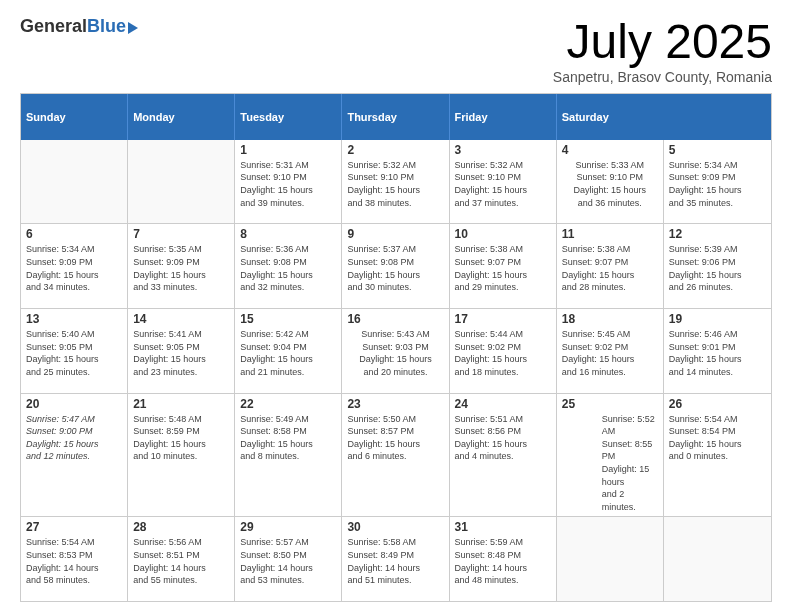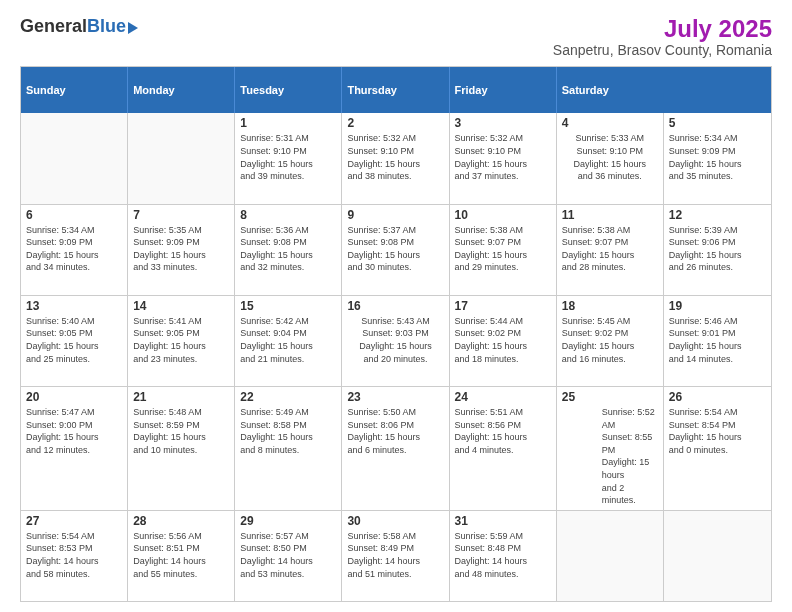--- a/index.html
+++ b/index.html
@@ -48,23 +48,23 @@
       border-left: 10px solid #2a6db5;
       border-top: 6px solid transparent;
       border-bottom: 6px solid transparent;
       margin-left: 2px;
       margin-top: 2px;
     }
     .title-block {
       text-align: right;
     }
     .title-month {
-      font-size: 24px;
-      font-weight: bold;
-      color: #a21caf;
+      font-size: 48px;
+      font-weight: normal;
+      color: #000000;
       line-height: 1.1;
     }
     .title-location {
       font-size: 14px;
       color: #555;
     }
     .calendar {
       flex: 1;
       display: flex;
       flex-direction: column;
@@ -283,21 +283,21 @@
             <div class="day-num">19</div>
             <div class="cell-text" style="white-space: pre-line;">Sunrise: 5:46 AM
 Sunset: 9:01 PM
 Daylight: 15 hours
 and 14 minutes.</div>
           </div>
         </div>
         <div class="cal-row">
           <div class="cal-cell">
             <div class="day-num">20</div>
-            <div class="cell-text" style="white-space: pre-line;">Sunrise: 5:47 AM
+            <div class="cell-text" style="white-space: pre-line; font-style: italic;">Sunrise: 5:47 AM
 Sunset: 9:00 PM
 Daylight: 15 hours
 and 12 minutes.</div>
           </div>
           <div class="cal-cell">
             <div class="day-num">21</div>
             <div class="cell-text" style="white-space: pre-line;">Sunrise: 5:48 AM
 Sunset: 8:59 PM
 Daylight: 15 hours
 and 10 minutes.</div>
@@ -305,21 +305,21 @@
           <div class="cal-cell">
             <div class="day-num">22</div>
             <div class="cell-text" style="white-space: pre-line;">Sunrise: 5:49 AM
 Sunset: 8:58 PM
 Daylight: 15 hours
 and 8 minutes.</div>
           </div>
           <div class="cal-cell">
             <div class="day-num">23</div>
             <div class="cell-text" style="white-space: pre-line;">Sunrise: 5:50 AM
-Sunset: 8:06 PM
+Sunset: 8:57 PM
 Daylight: 15 hours
 and 6 minutes.</div>
           </div>
           <div class="cal-cell">
             <div class="day-num">24</div>
             <div class="cell-text" style="white-space: pre-line;">Sunrise: 5:51 AM
 Sunset: 8:56 PM
 Daylight: 15 hours
 and 4 minutes.</div>
           </div>

